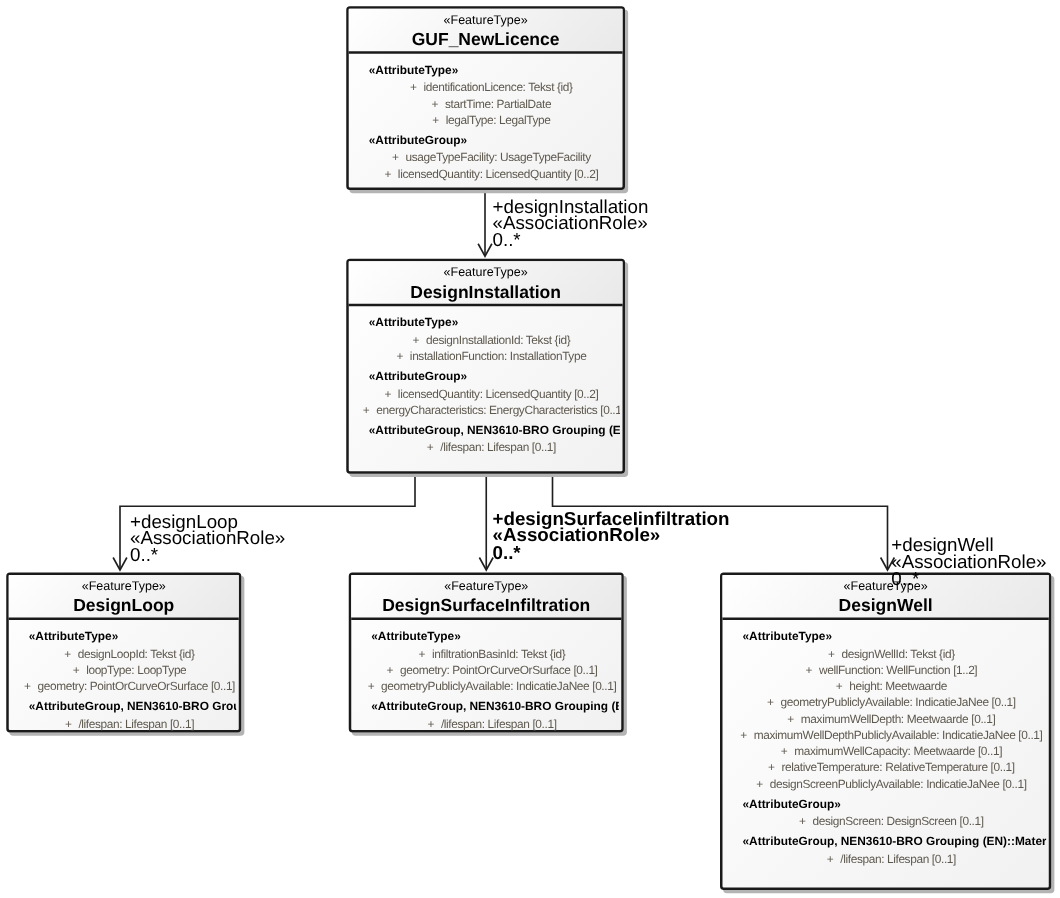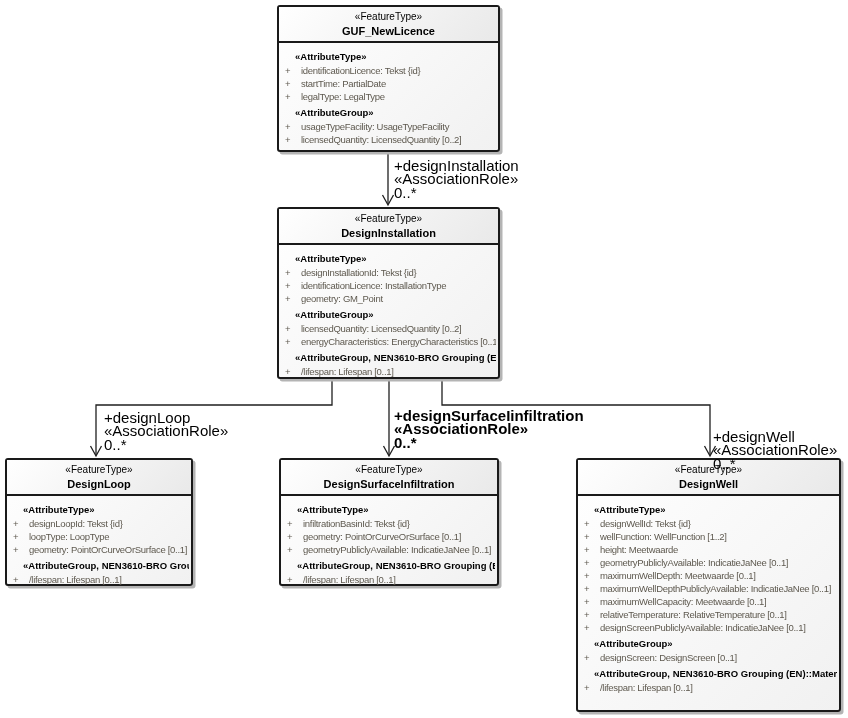--- a/index.html
+++ b/index.html
@@ -13,29 +13,29 @@
     position:absolute;box-sizing:border-box;
     border:2px solid #1a1a1a;border-radius:3px;
     background:linear-gradient(135deg,#ffffff 0%,#f1f1f1 100%);
     box-shadow:2.5px 2.5px 0 #b4b4b4;
   }
   .uml-head{
     border-bottom:2px solid #1a1a1a;text-align:center;padding:3px 2px 2px 2px;
     background:linear-gradient(135deg,#ffffff 0%,#e9e9e9 100%);
   }
   .uml-head .stereo{font-size:10px;color:#000;line-height:14px;}
-  .uml-head .cname{font-size:11px;font-weight:bold;color:#000;line-height:15px;}
+  .uml-head .cname{font-size:14px;font-weight:bold;color:#000;line-height:15px;}
   .uml-body{padding:4px 2px 3px 0;overflow:hidden;}
   .sec-header{
     font-size:9.5px;font-weight:bold;color:#000;line-height:14px;
     padding-left:16px;margin-top:3px;white-space:nowrap;overflow:hidden;
   }
   .attr-row{
     font-size:9.5px;line-height:13px;color:#5e594f;letter-spacing:-0.3px;
-    white-space:nowrap;overflow:hidden;padding-left:6px;
+    white-space:nowrap;overflow:hidden;padding-left:6px;text-align:center;
   }
   .attr-row .vis{display:inline-block;width:16px;letter-spacing:0;}
   .assoc-label{position:absolute;font-size:15px;line-height:12.5px;color:#000;white-space:nowrap;}
   .assoc-label .mult{margin-top:2px;}
 </style>
 </head>
 <body>
 
 <div id="canvas">
 
@@ -69,22 +69,21 @@
   </div>
 
   <div class="uml-class" id="cls-1" style="left: 277px; top: 207px; width: 223px; height: 172px;">
     <div class="uml-head">
       <div class="stereo">«FeatureType»</div>
       <div class="cname">DesignInstallation</div>
     </div>
     <div class="uml-body">
         <div class="sec-header">«AttributeType»</div>
         <div class="attr-row"><span class="vis">+</span><span>designInstallationId: Tekst {id}</span></div>
-        <div class="attr-row"><span class="vis">+</span><span>identificationLicence: InstallationType</span></div>
-        <div class="attr-row"><span class="vis">+</span><span>geometry: GM_Point</span></div>
+        <div class="attr-row"><span class="vis">+</span><span>installationFunction: InstallationType</span></div>
         <div class="sec-header">«AttributeGroup»</div>
         <div class="attr-row"><span class="vis">+</span><span>licensedQuantity: LicensedQuantity [0..2]</span></div>
         <div class="attr-row"><span class="vis">+</span><span>energyCharacteristics: EnergyCharacteristics [0..1]</span></div>
         <div class="sec-header">«AttributeGroup, NEN3610-BRO Grouping (EN)::M...</div>
         <div class="attr-row"><span class="vis">+</span><span>/lifespan: Lifespan [0..1]</span></div>
       </div>
   </div>
 
   <div class="uml-class" id="cls-2" style="left: 5px; top: 458px; width: 188px; height: 128px;">
     <div class="uml-head">

